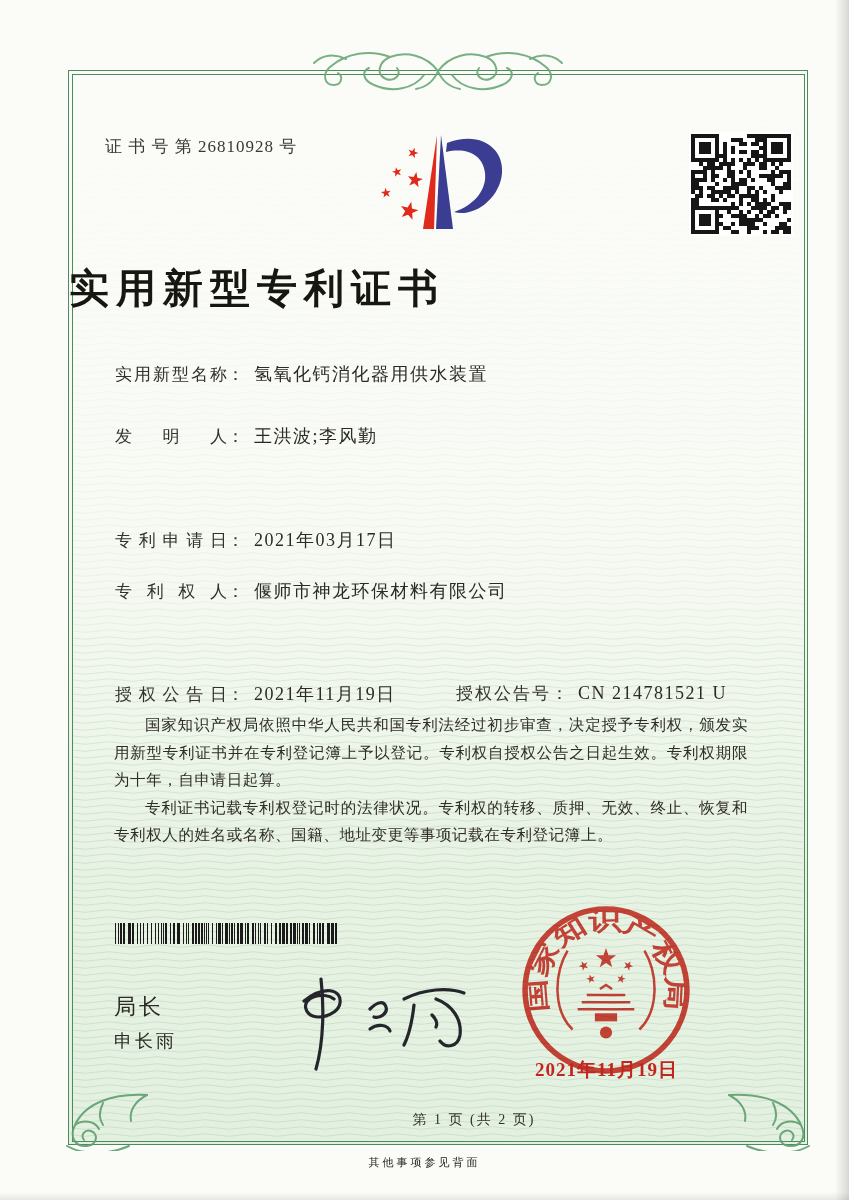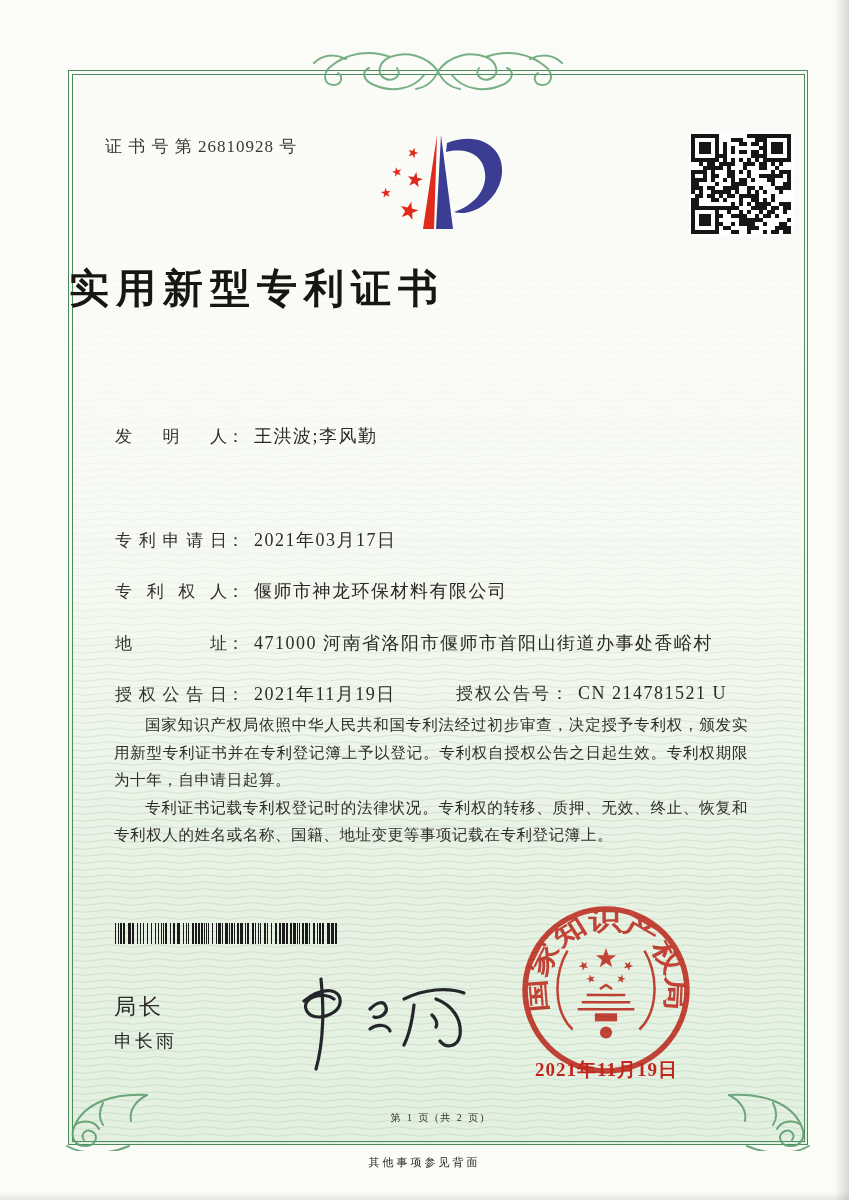--- a/index.html
+++ b/index.html
@@ -47,21 +47,21 @@
   .officer-title{position:absolute;left:45px;top:921px;font-size:22px;letter-spacing:3px;color:#2c2a26;}
   .officer-name{position:absolute;left:45px;top:958px;font-size:18px;letter-spacing:3px;color:#2c2a26;}
   .signature{position:absolute;left:197px;top:900px;width:210px;height:105px;}
 
   .seal{position:absolute;left:451px;top:833px;width:172px;height:172px;
     mix-blend-mode:multiply;opacity:0.93;}
   .seal-date{position:absolute;left:440px;top:986px;width:195px;text-align:center;
     font-size:19px;letter-spacing:1px;color:#c2251d;font-weight:600;}
 
   .page-number{position:absolute;left:0;top:1040px;width:100%;text-align:center;
-    font-size:10px;letter-spacing:2px;color:#33312c;}
+    font-size:14px;letter-spacing:2px;color:#33312c;padding-left:36px;}
   .back-note{position:absolute;left:0;top:1155px;width:849px;text-align:center;
     font-size:11px;letter-spacing:3px;color:#26241f;}
 
   .orn-top{position:absolute;left:233px;top:-26px;width:272px;height:60px;}
   .orn-bl{position:absolute;left:-10px;top:1018px;width:100px;height:62px;}
   .orn-br{position:absolute;right:-10px;top:1018px;width:100px;height:62px;transform:scale(-1,1);}
 </style>
 </head>
 <body>
 
@@ -513,31 +513,31 @@
       <rect x="58" y="98" width="4" height="4" fill="#161616"></rect>
       <rect x="74" y="98" width="4" height="4" fill="#161616"></rect>
       <rect x="82" y="98" width="4" height="4" fill="#161616"></rect>
       <rect x="86" y="98" width="4" height="4" fill="#161616"></rect>
       <rect x="94" y="98" width="4" height="4" fill="#161616"></rect>
       <rect x="98" y="98" width="4" height="4" fill="#161616"></rect>
     </svg>
 
   <div class="page-title">实用新型专利证书</div>
 
+  <div class="field-row" style="top:291px">
+    <span class="flabel">实用新型名称</span><span class="fcolon">：</span><span class="fvalue">氢氧化钙消化器用供水装置</span>
+  </div>
   <div class="field-row" style="top:353px">
     <span class="flabel">发明人</span><span class="fcolon">：</span><span class="fvalue">王洪波;李风勤</span>
   </div>
   <div class="field-row" style="top:457px">
     <span class="flabel">专利申请日</span><span class="fcolon">：</span><span class="fvalue">2021年03月17日</span>
   </div>
   <div class="field-row" style="top:508px">
     <span class="flabel">专利权人</span><span class="fcolon">：</span><span class="fvalue">偃师市神龙环保材料有限公司</span>
-  </div>
-  <div class="field-row" style="top:560px">
-    <span class="flabel">地址</span><span class="fcolon">：</span><span class="fvalue">471000 河南省洛阳市偃师市首阳山街道办事处香峪村</span>
   </div>
   <div class="field-row" style="top:611px">
     <span class="flabel">授权公告日</span><span class="fcolon">：</span><span class="fvalue">2021年11月19日</span>
     <span class="grant-no">
       <span class="flabel2">授权公告号</span><span class="fcolon">：</span><span class="fvalue">CN 214781521 U</span>
     </span>
   </div>
 
   <div class="body-text">
     <p>国家知识产权局依照中华人民共和国专利法经过初步审查，决定授予专利权，颁发实用新型专利证书并在专利登记簿上予以登记。专利权自授权公告之日起生效。专利权期限为十年，自申请日起算。</p>

